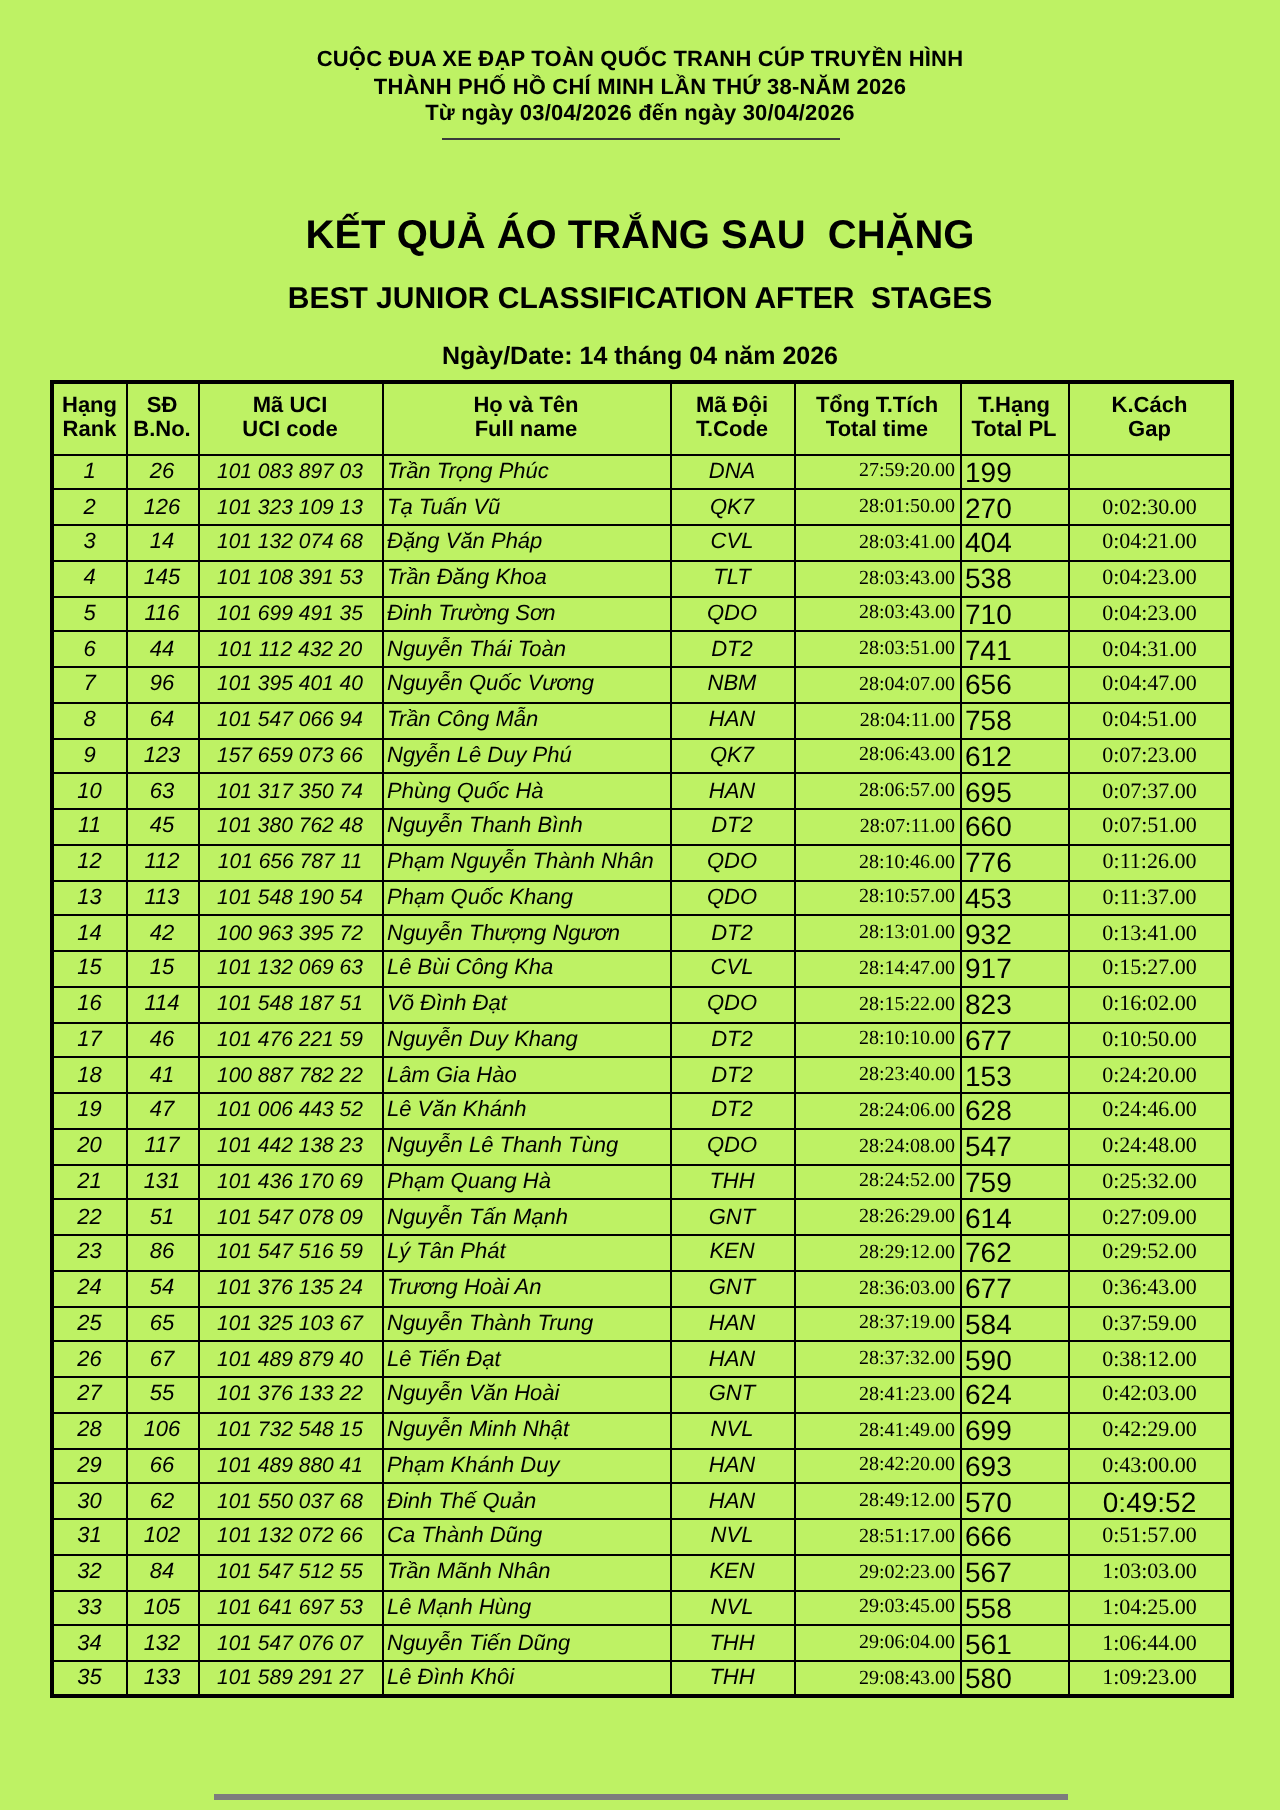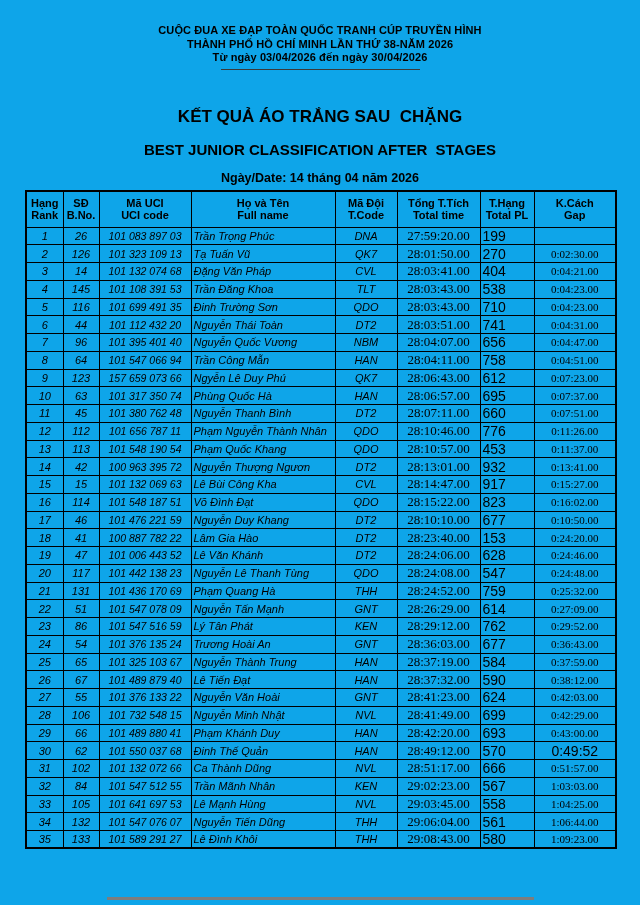--- a/index.html
+++ b/index.html
@@ -1,37 +1,37 @@
 <!DOCTYPE html>
 <html><head>
 <meta charset="utf-8">
 <style>
   html,body { margin:0; padding:0; background:#e8e8e8; }
   .page {
     position:relative;
     width:640px; height:905px;
     margin:0 auto;
-    background:#0ea5e9;
+    background:#bef264;
     color:#000;
     font-family:"Liberation Sans", sans-serif;
     overflow:hidden;
   }
   .org-header {
     position:absolute; top:24px; left:0; width:100%;
     text-align:center; font-weight:bold;
     font-size:11px; line-height:13.5px;
     letter-spacing:0.1px;
   }
   .header-rule {
     position:absolute; top:69px; left:221px; width:199px;
     border-top:1.6px solid #3a3a3a;
   }
   .title-vi {
     position:absolute; top:107px; left:0; width:100%;
-    text-align:center; font-weight:bold; font-size:17px;
+    text-align:center; font-weight:bold; font-size:20px;
     white-space:pre;
   }
   .title-en {
     position:absolute; top:141px; left:0; width:100%;
     text-align:center; font-weight:bold; font-size:15px;
     white-space:pre;
   }
   .title-date {
     position:absolute; top:171px; left:0; width:100%;
     text-align:center; font-weight:bold; font-size:12.5px;
@@ -52,21 +52,21 @@
     overflow:hidden;
   }
   thead tr { height:36px; }
   tbody tr { height:17.75px; }
   th { font-size:11px; font-weight:bold; line-height:12.5px; text-align:center; }
   .th-vi, .th-en { display:block; }
   .c-rank, .c-bno  { font-style:italic; font-size:11px; text-align:center; }
   .c-uci  { font-style:italic; font-size:10.5px; text-align:center;margin-left:22px; }
   .c-name { font-style:italic; font-size:11px; text-align:left; padding-left:4px; white-space:nowrap; }
   .c-team { font-style:italic; font-size:11px; text-align:center; }
-  .c-time { font-family:"Liberation Serif", serif; font-size:13px; text-align:center;margin-left:24px; }
+  .c-time { font-family:"Liberation Serif", serif; font-size:10px; text-align:right;margin-left:24px; }
   .c-pl   { font-size:14px; text-align:left; }
   .c-gap  { font-family:"Liberation Serif", serif; font-size:11px; text-align:center; }
   .c-gap.gap-plain { font-family:"Liberation Sans", sans-serif; font-size:14px; }
   .footer-rule {
     position:absolute; top:897px; left:107px; width:427px; height:2.5px;
     background:#7d7d7d;
   }
 </style>
 </head>
 <body>

